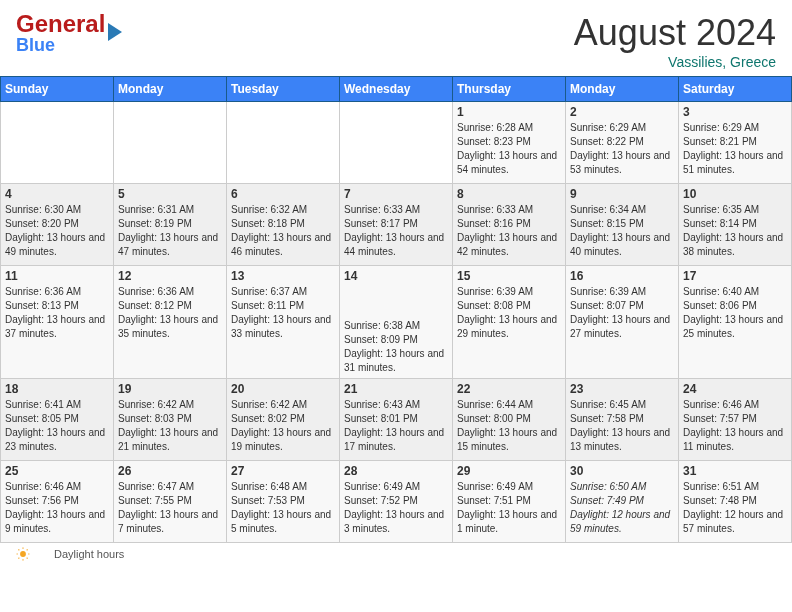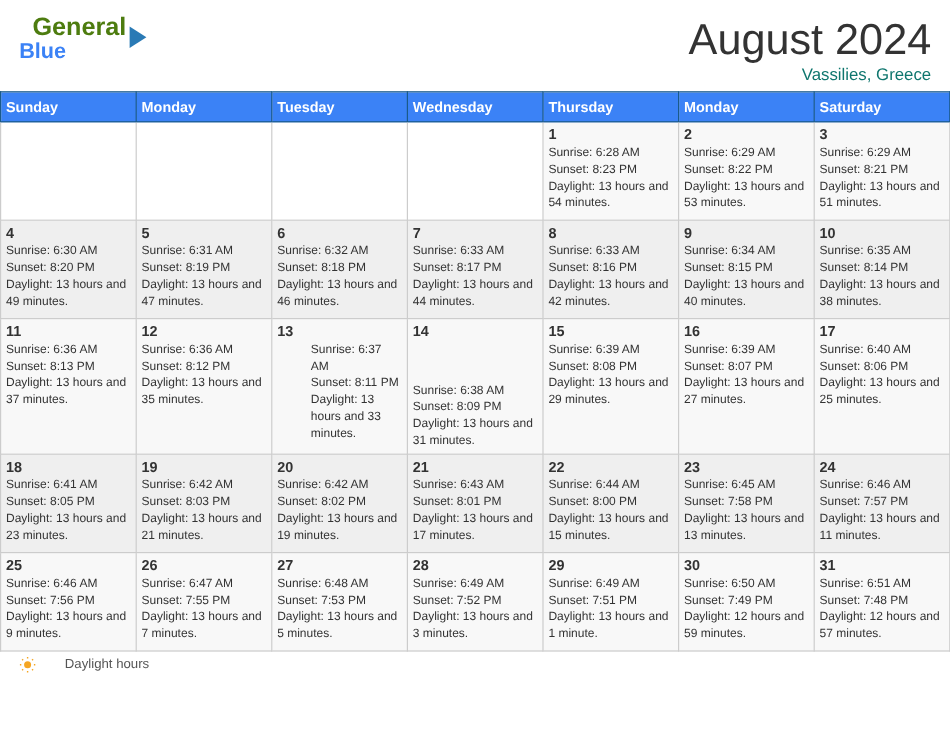--- a/index.html
+++ b/index.html
@@ -15,24 +15,23 @@
       justify-content: space-between;
       align-items: flex-start;
       padding: 12px 16px 6px 16px;
     }
     .logo-text {
       display: flex;
       flex-direction: column;
       line-height: 1;
     }
     .logo-general {
-      font-size: 21px;
+      font-size: 24px;
       font-weight: bold;
-      color: #4d7c0f;
-      margin-left: 11px;
+      color: #b91c1c;
     }
     .logo-blue {
       font-size: 18px;
       font-weight: bold;
       color: #3b82f6;
     }
     .title-section {
       text-align: right;
     }
     .month-title {
@@ -220,21 +219,21 @@
 Daylight: 13 hours and 37 minutes.</div>
         </td>
         <td>
           <span class="day-number">12</span>
           <div class="day-info" style="white-space: pre-line;">Sunrise: 6:36 AM
 Sunset: 8:12 PM
 Daylight: 13 hours and 35 minutes.</div>
         </td>
         <td>
           <span class="day-number">13</span>
-          <div class="day-info" style="white-space: pre-line; margin-left: 28px;">Sunrise: 6:37 AM
+          <div class="day-info" style="white-space: pre-line;">Sunrise: 6:37 AM
 Sunset: 8:11 PM
 Daylight: 13 hours and 33 minutes.</div>
         </td>
         <td>
           <span class="day-number">14</span>
           <div class="day-info" style="white-space: pre-line; margin-top: 36px;">Sunrise: 6:38 AM
 Sunset: 8:09 PM
 Daylight: 13 hours and 31 minutes.</div>
         </td>
         <td>
@@ -326,21 +325,21 @@
 Daylight: 13 hours and 3 minutes.</div>
         </td>
         <td>
           <span class="day-number">29</span>
           <div class="day-info" style="white-space: pre-line;">Sunrise: 6:49 AM
 Sunset: 7:51 PM
 Daylight: 13 hours and 1 minute.</div>
         </td>
         <td>
           <span class="day-number">30</span>
-          <div class="day-info" style="white-space: pre-line;">Sunrise: 6:50 AM
+          <div class="day-info" style="white-space: pre-line; font-style: italic;">Sunrise: 6:50 AM
 Sunset: 7:49 PM
 Daylight: 12 hours and 59 minutes.</div>
         </td>
         <td>
           <span class="day-number">31</span>
           <div class="day-info" style="white-space: pre-line;">Sunrise: 6:51 AM
 Sunset: 7:48 PM
 Daylight: 12 hours and 57 minutes.</div>
         </td>
       </tr>

